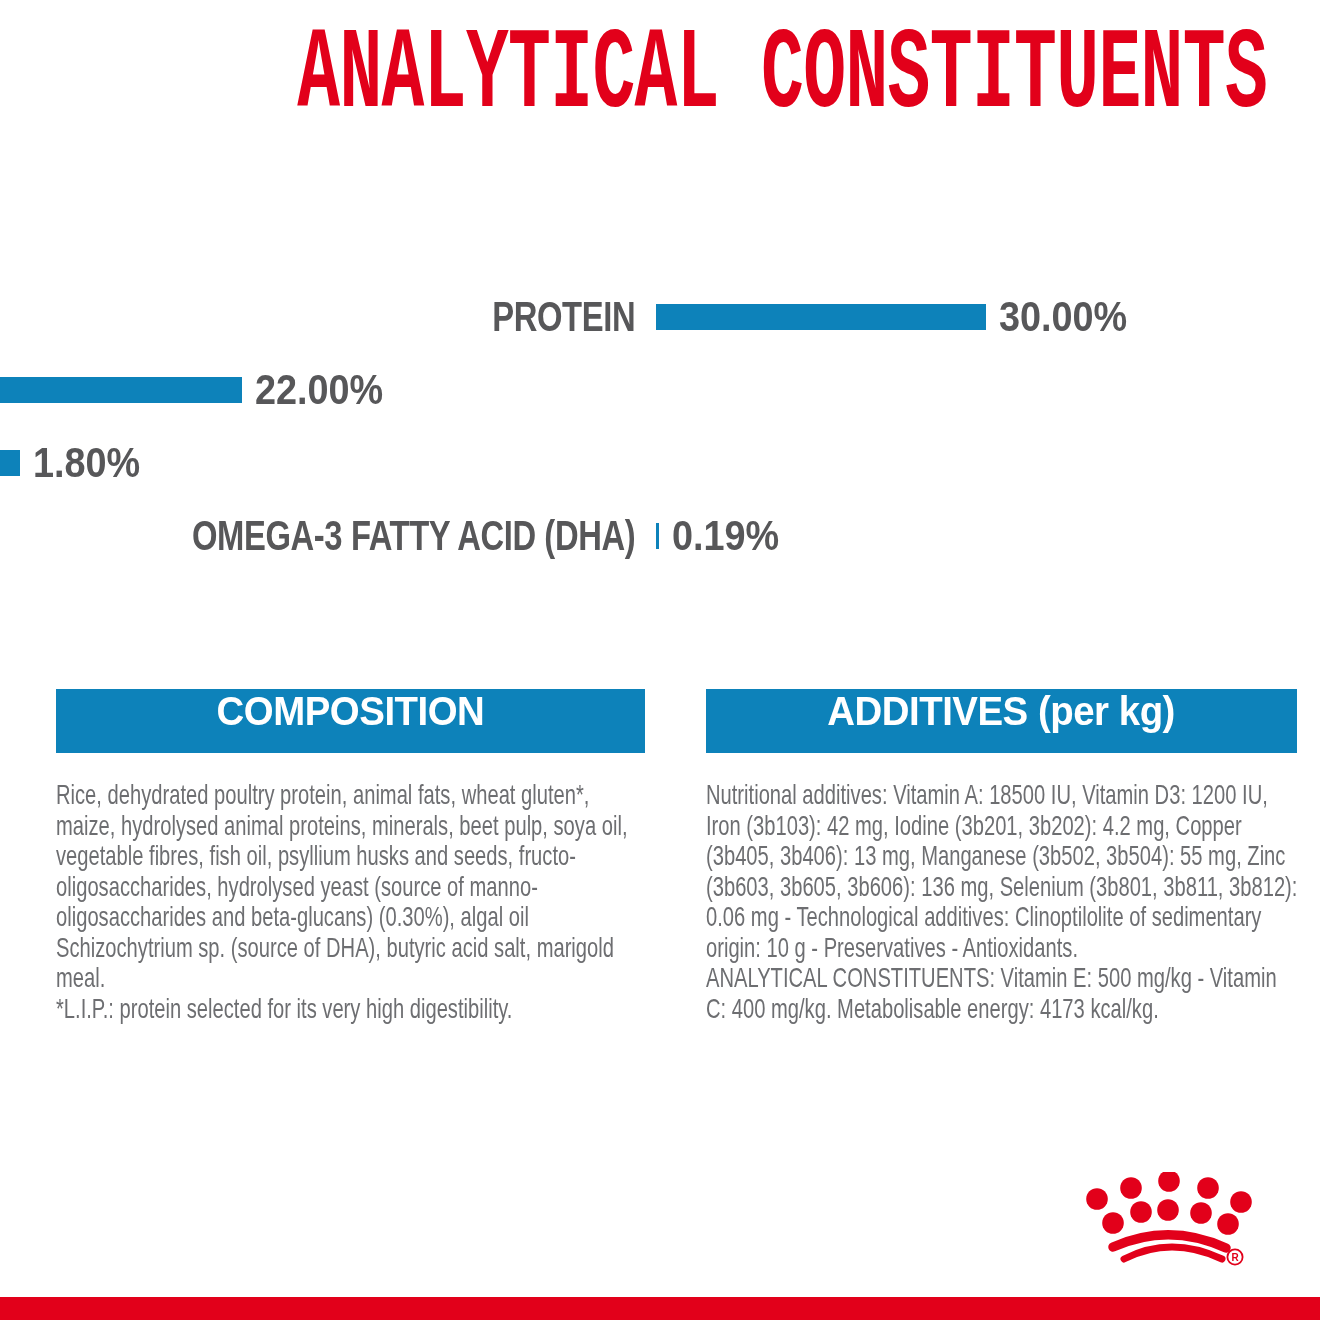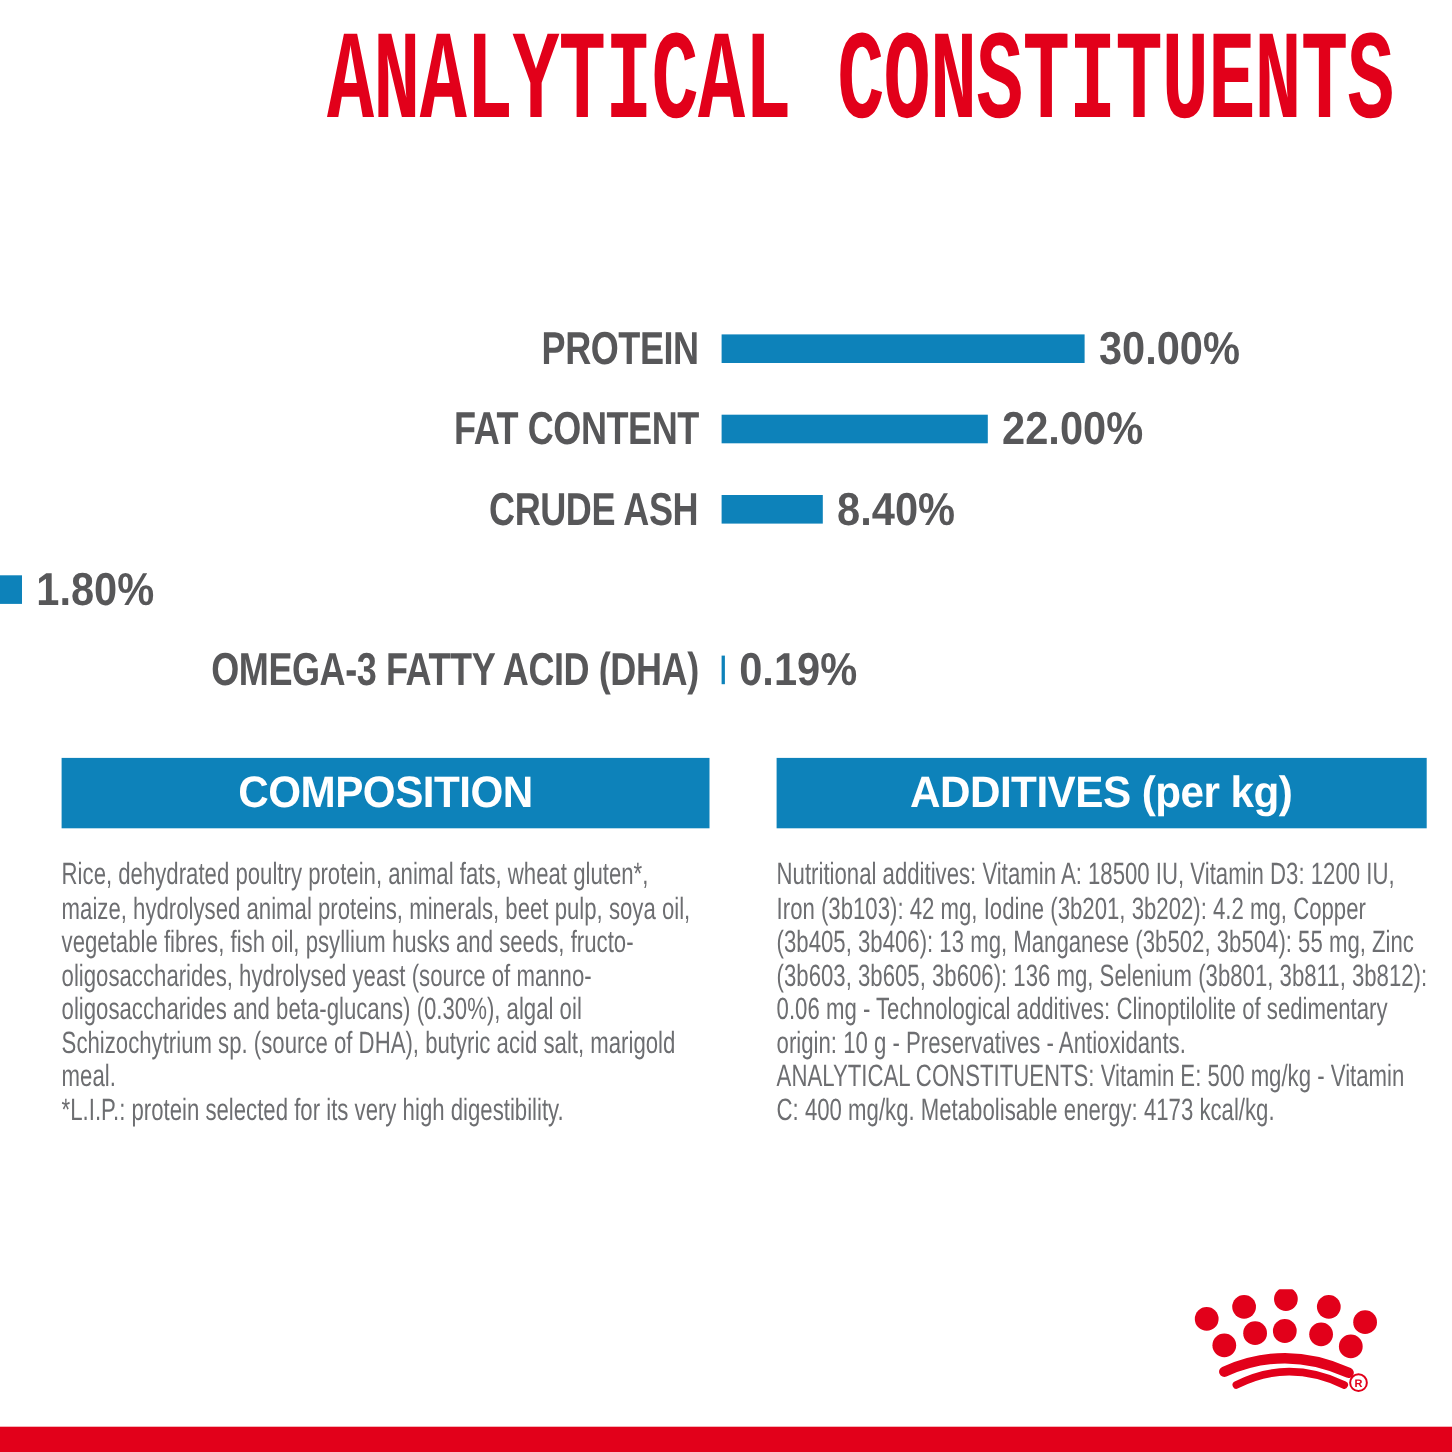--- a/index.html
+++ b/index.html
@@ -72,21 +72,21 @@
     white-space: nowrap;
   }
   
   .col { position: absolute; top: 689px; }
   .col-left  { left: 56px;  width: 589px; }
   .col-right { left: 674px; width: 591px; margin-left: 32px; }
   .section-band {
     height: 64px;
     background: var(--blue);
     display: flex;
-    align-items: center;
+    align-items: flex-start;
     justify-content: center;
   }
   .section-band .band-title {
     color: #ffffff;
     font-size: 40px;
     font-weight: bold;
     white-space: nowrap;
     transform: scaleX(0.96);
     letter-spacing: -0.5px;
   }
@@ -120,28 +120,22 @@
   <span>ANALYTICAL CONSTITUENTS</span>
 </h1>
 
 <div class="chart" id="chart">
     <div class="chart-row">
       <div class="chart-label-box"><span class="chart-label">PROTEIN</span></div>
       <div class="chart-bar" style="width: 330px; background: rgb(13, 130, 186);"></div>
       <span class="chart-value">30.00%</span>
     </div>
     <div class="chart-row">
-      <div class="chart-label-box"><span class="chart-label">FAT CONTENT</span></div>
       <div class="chart-bar" style="width: 242px; background: rgb(13, 130, 186);"></div>
       <span class="chart-value">22.00%</span>
-    </div>
-    <div class="chart-row">
-      <div class="chart-label-box"><span class="chart-label">CRUDE ASH</span></div>
-      <div class="chart-bar" style="width: 92px; background: rgb(13, 130, 186);"></div>
-      <span class="chart-value">8.40%</span>
     </div>
     <div class="chart-row">
       <div class="chart-bar" style="width: 20px; background: rgb(13, 130, 186);"></div>
       <span class="chart-value">1.80%</span>
     </div>
     <div class="chart-row">
       <div class="chart-label-box"><span class="chart-label">OMEGA-3 FATTY ACID (DHA)</span></div>
       <div class="chart-bar" style="width: 3px; background: rgb(13, 130, 186);"></div>
       <span class="chart-value">0.19%</span>
     </div>

